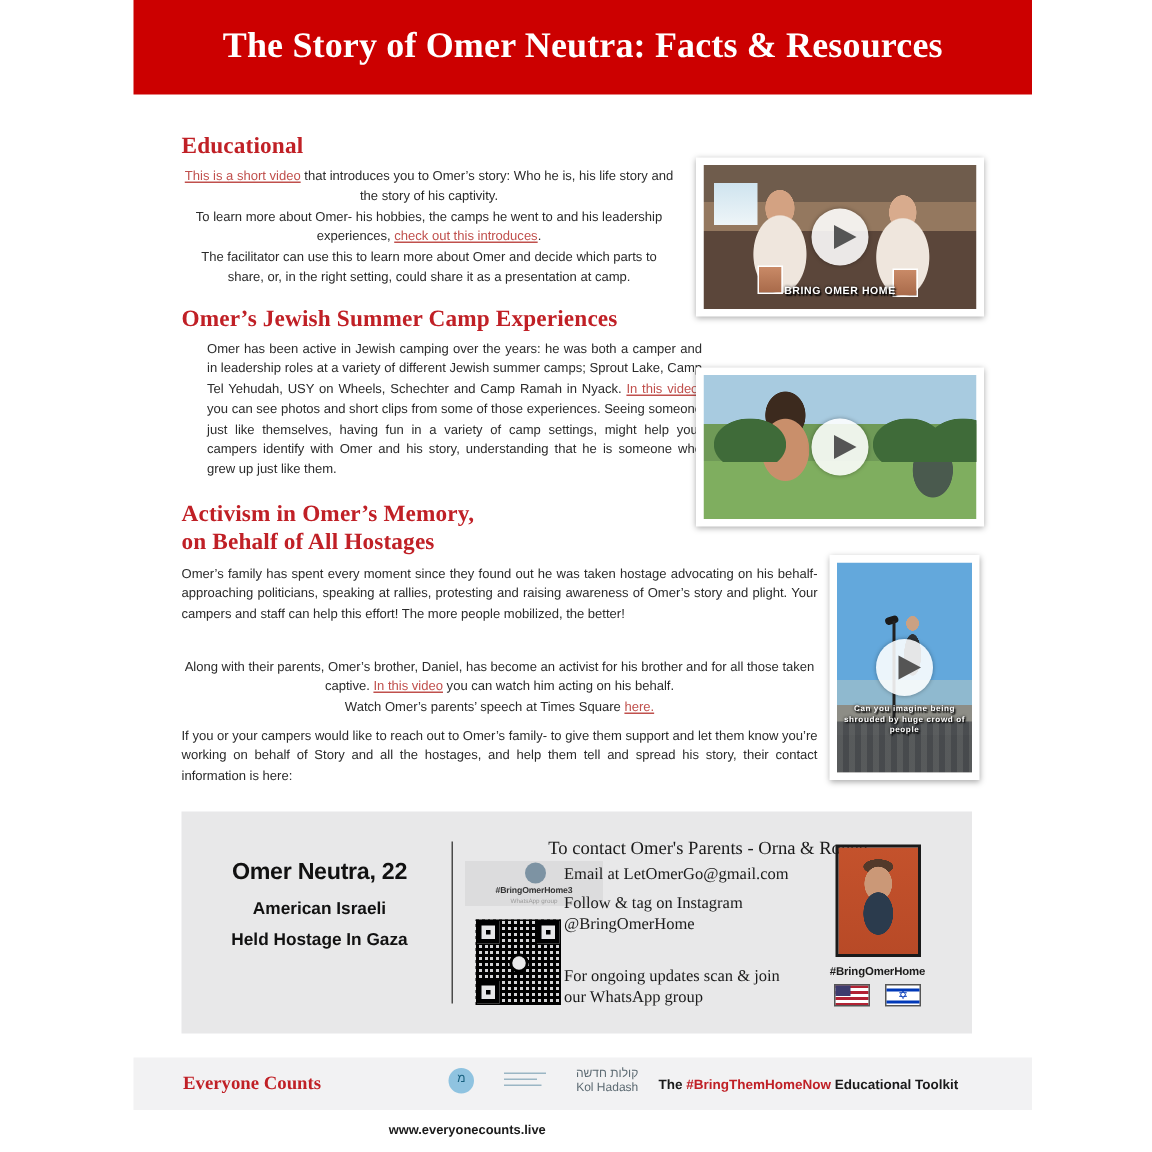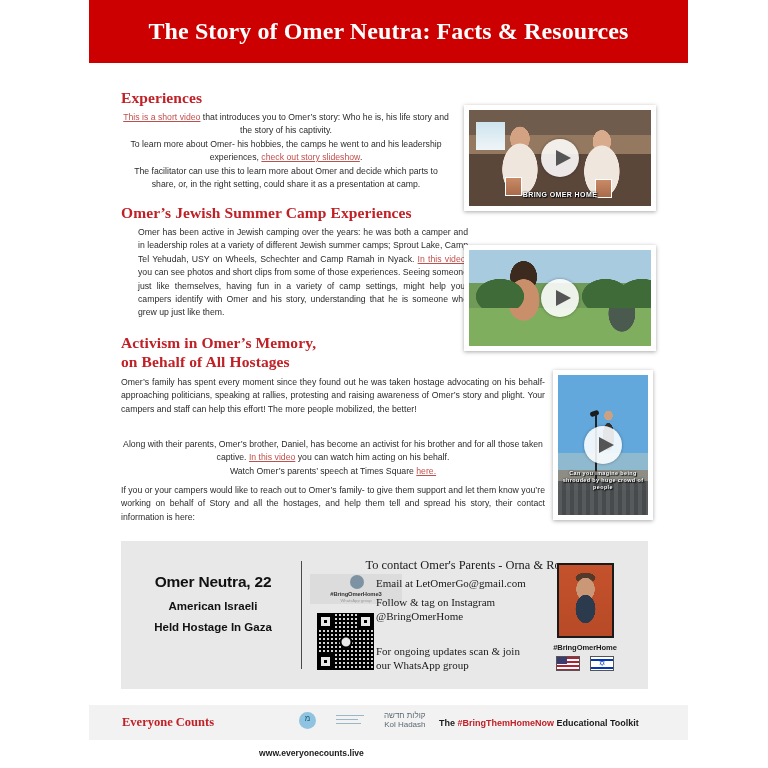--- a/index.html
+++ b/index.html
@@ -383,24 +383,24 @@
 </style>
 </head>
 <body>
 
 <div class="page">
 
   <div class="header-bar">
     <div class="header-title">The Story of Omer Neutra: Facts &amp; Resources</div>
   </div>
 
-  <div class="sec-h" id="h-intro">Experiences</div>
+  <div class="sec-h" id="h-intro">Educational</div>
   <div class="body-txt nojust" id="p-intro">
     <a class="lnk" href="#">This is a short video</a><span> that introduces you to Omer’s story: Who he is, his life story and the story of his captivity.</span><br>
-    <span>To learn more about Omer-  his hobbies, the camps he went to and his leadership experiences, </span><a class="lnk" href="#">check out story slideshow</a><span>.</span><br>
+    <span>To learn more about Omer-  his hobbies, the camps he went to and his leadership experiences, </span><a class="lnk" href="#">check out this introduces</a><span>.</span><br>
     <span>The facilitator can use this to learn more about Omer and decide which parts to share, or, in the right setting, could share it as a presentation at camp.</span>
   </div>
 
   <div class="sec-h" id="h-camp">Omer’s Jewish Summer Camp Experiences</div>
   <div class="body-txt" id="p-camp">
     <span>Omer has been active in Jewish camping over the years: he was both a camper and in leadership roles at a variety of different Jewish summer camps; Sprout Lake, Camp Tel Yehudah, USY on Wheels, Schechter and Camp Ramah in Nyack. </span><a class="lnk" href="#">In this video,</a><span> you can see photos and short clips from some of those experiences. Seeing someone just like themselves, having fun in a variety of camp settings, might help your campers identify with Omer and his story, understanding that he is someone who grew up just like them.</span>
   </div>
 
   <div class="sec-h" id="h-act">
     <span>Activism in Omer’s Memory,</span><br>

